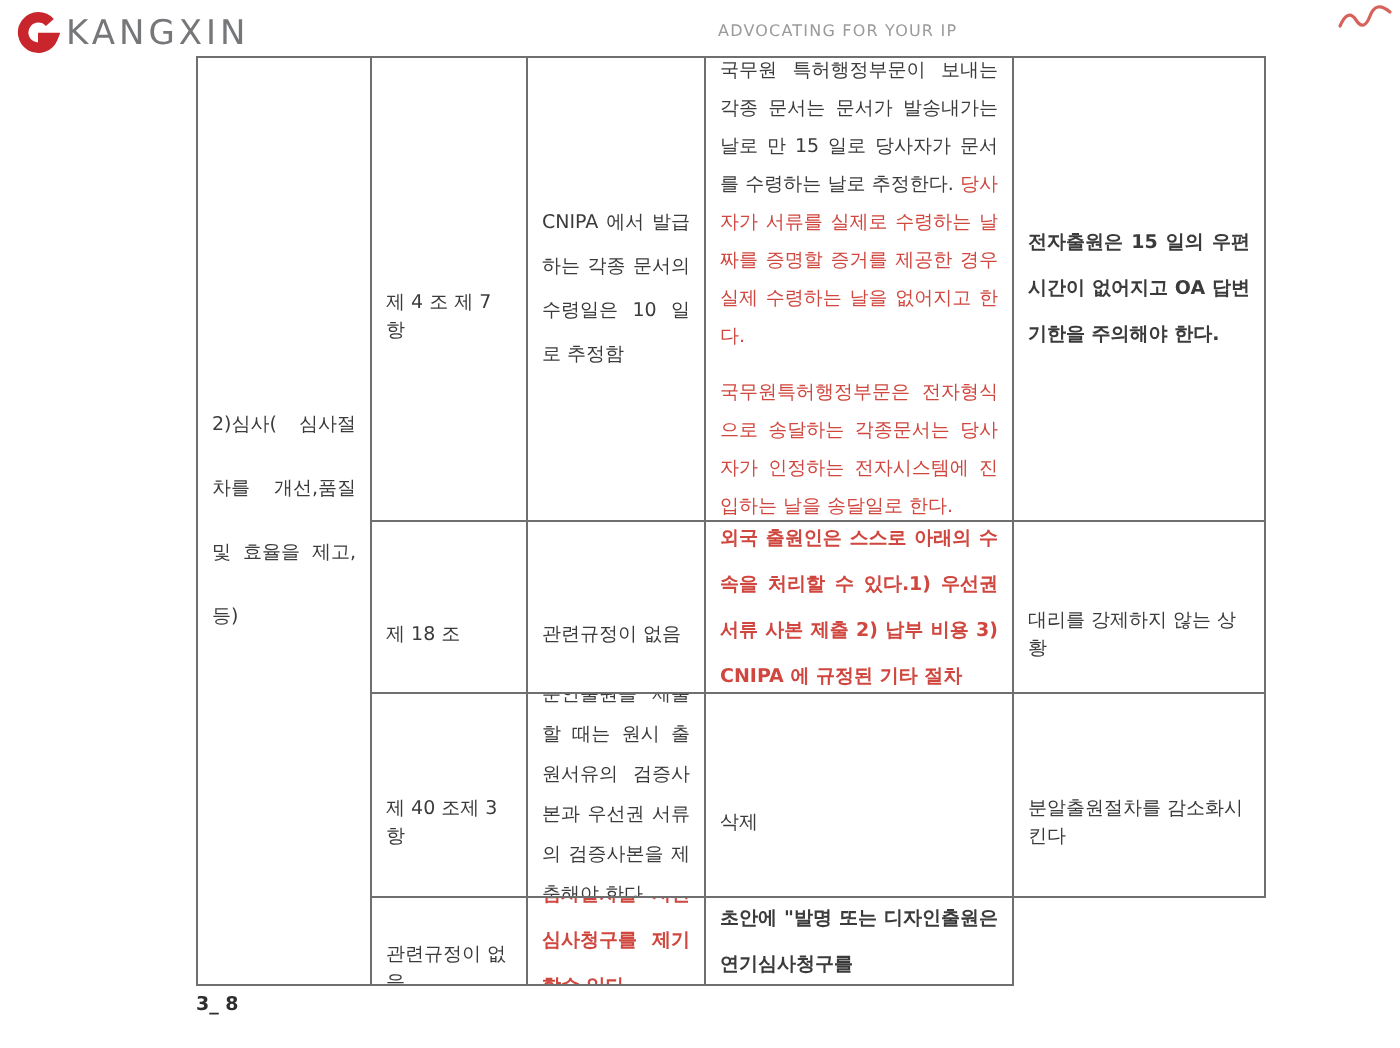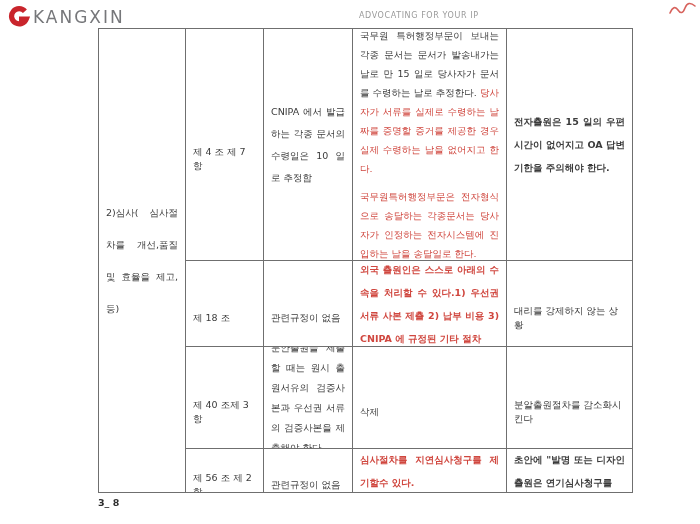--- a/index.html
+++ b/index.html
@@ -123,23 +123,20 @@
     <p class="lh20">분안출원을 제출할 때는 원시 출원서유의 검증사본과 우선권 서류의 검증사본을 제출해야 한다.</p>
   </div>
   <div class="cell">
     <p class="single last black">삭제</p>
   </div>
   <div class="cell">
     <p class="single last">분알출원절차를 감소화시킨다</p>
   </div>
 
   <div class="cell">
-    <p class="single last">제 56 조 제 2 항</p>
-  </div>
-  <div class="cell">
     <p class="single last">관련규정이 없음</p>
   </div>
   <div class="cell">
     <p class="lh23 red">심사절차를 지연심사청구를 제기할수 있다.</p>
   </div>
   <div class="cell">
     <p class="lh23">초안에 "발명 또는 디자인출원은 연기심사청구를</p>
   </div>
 
 </div>

